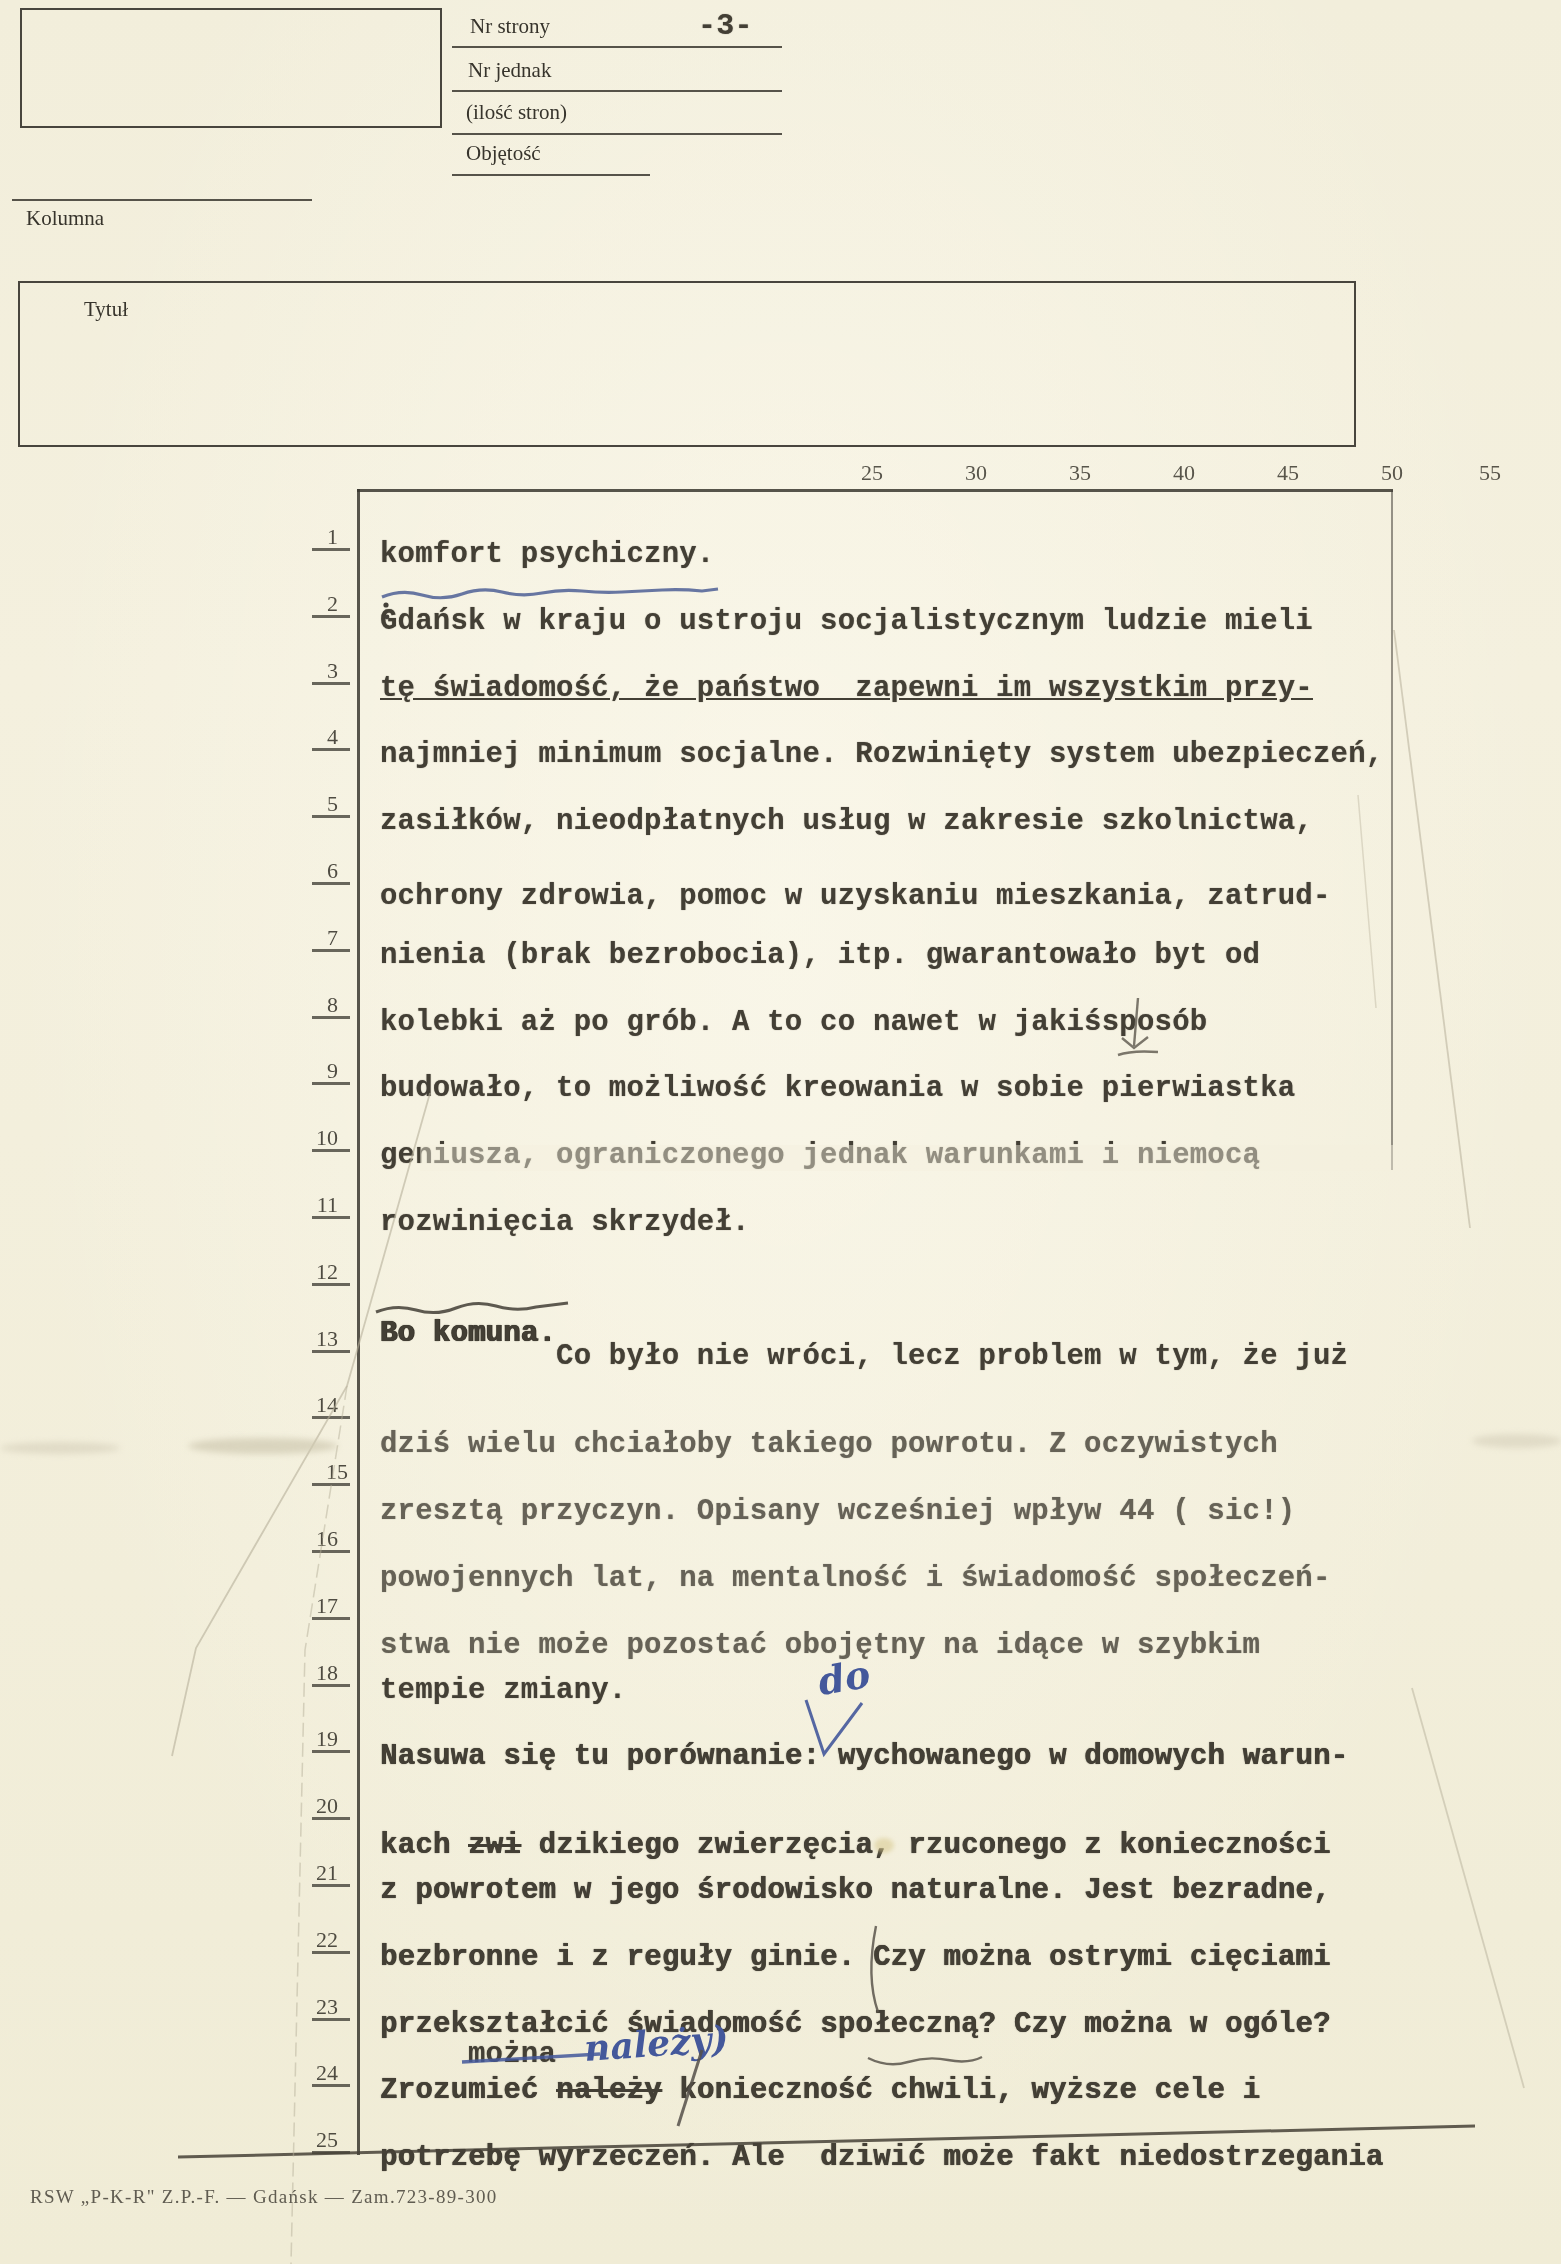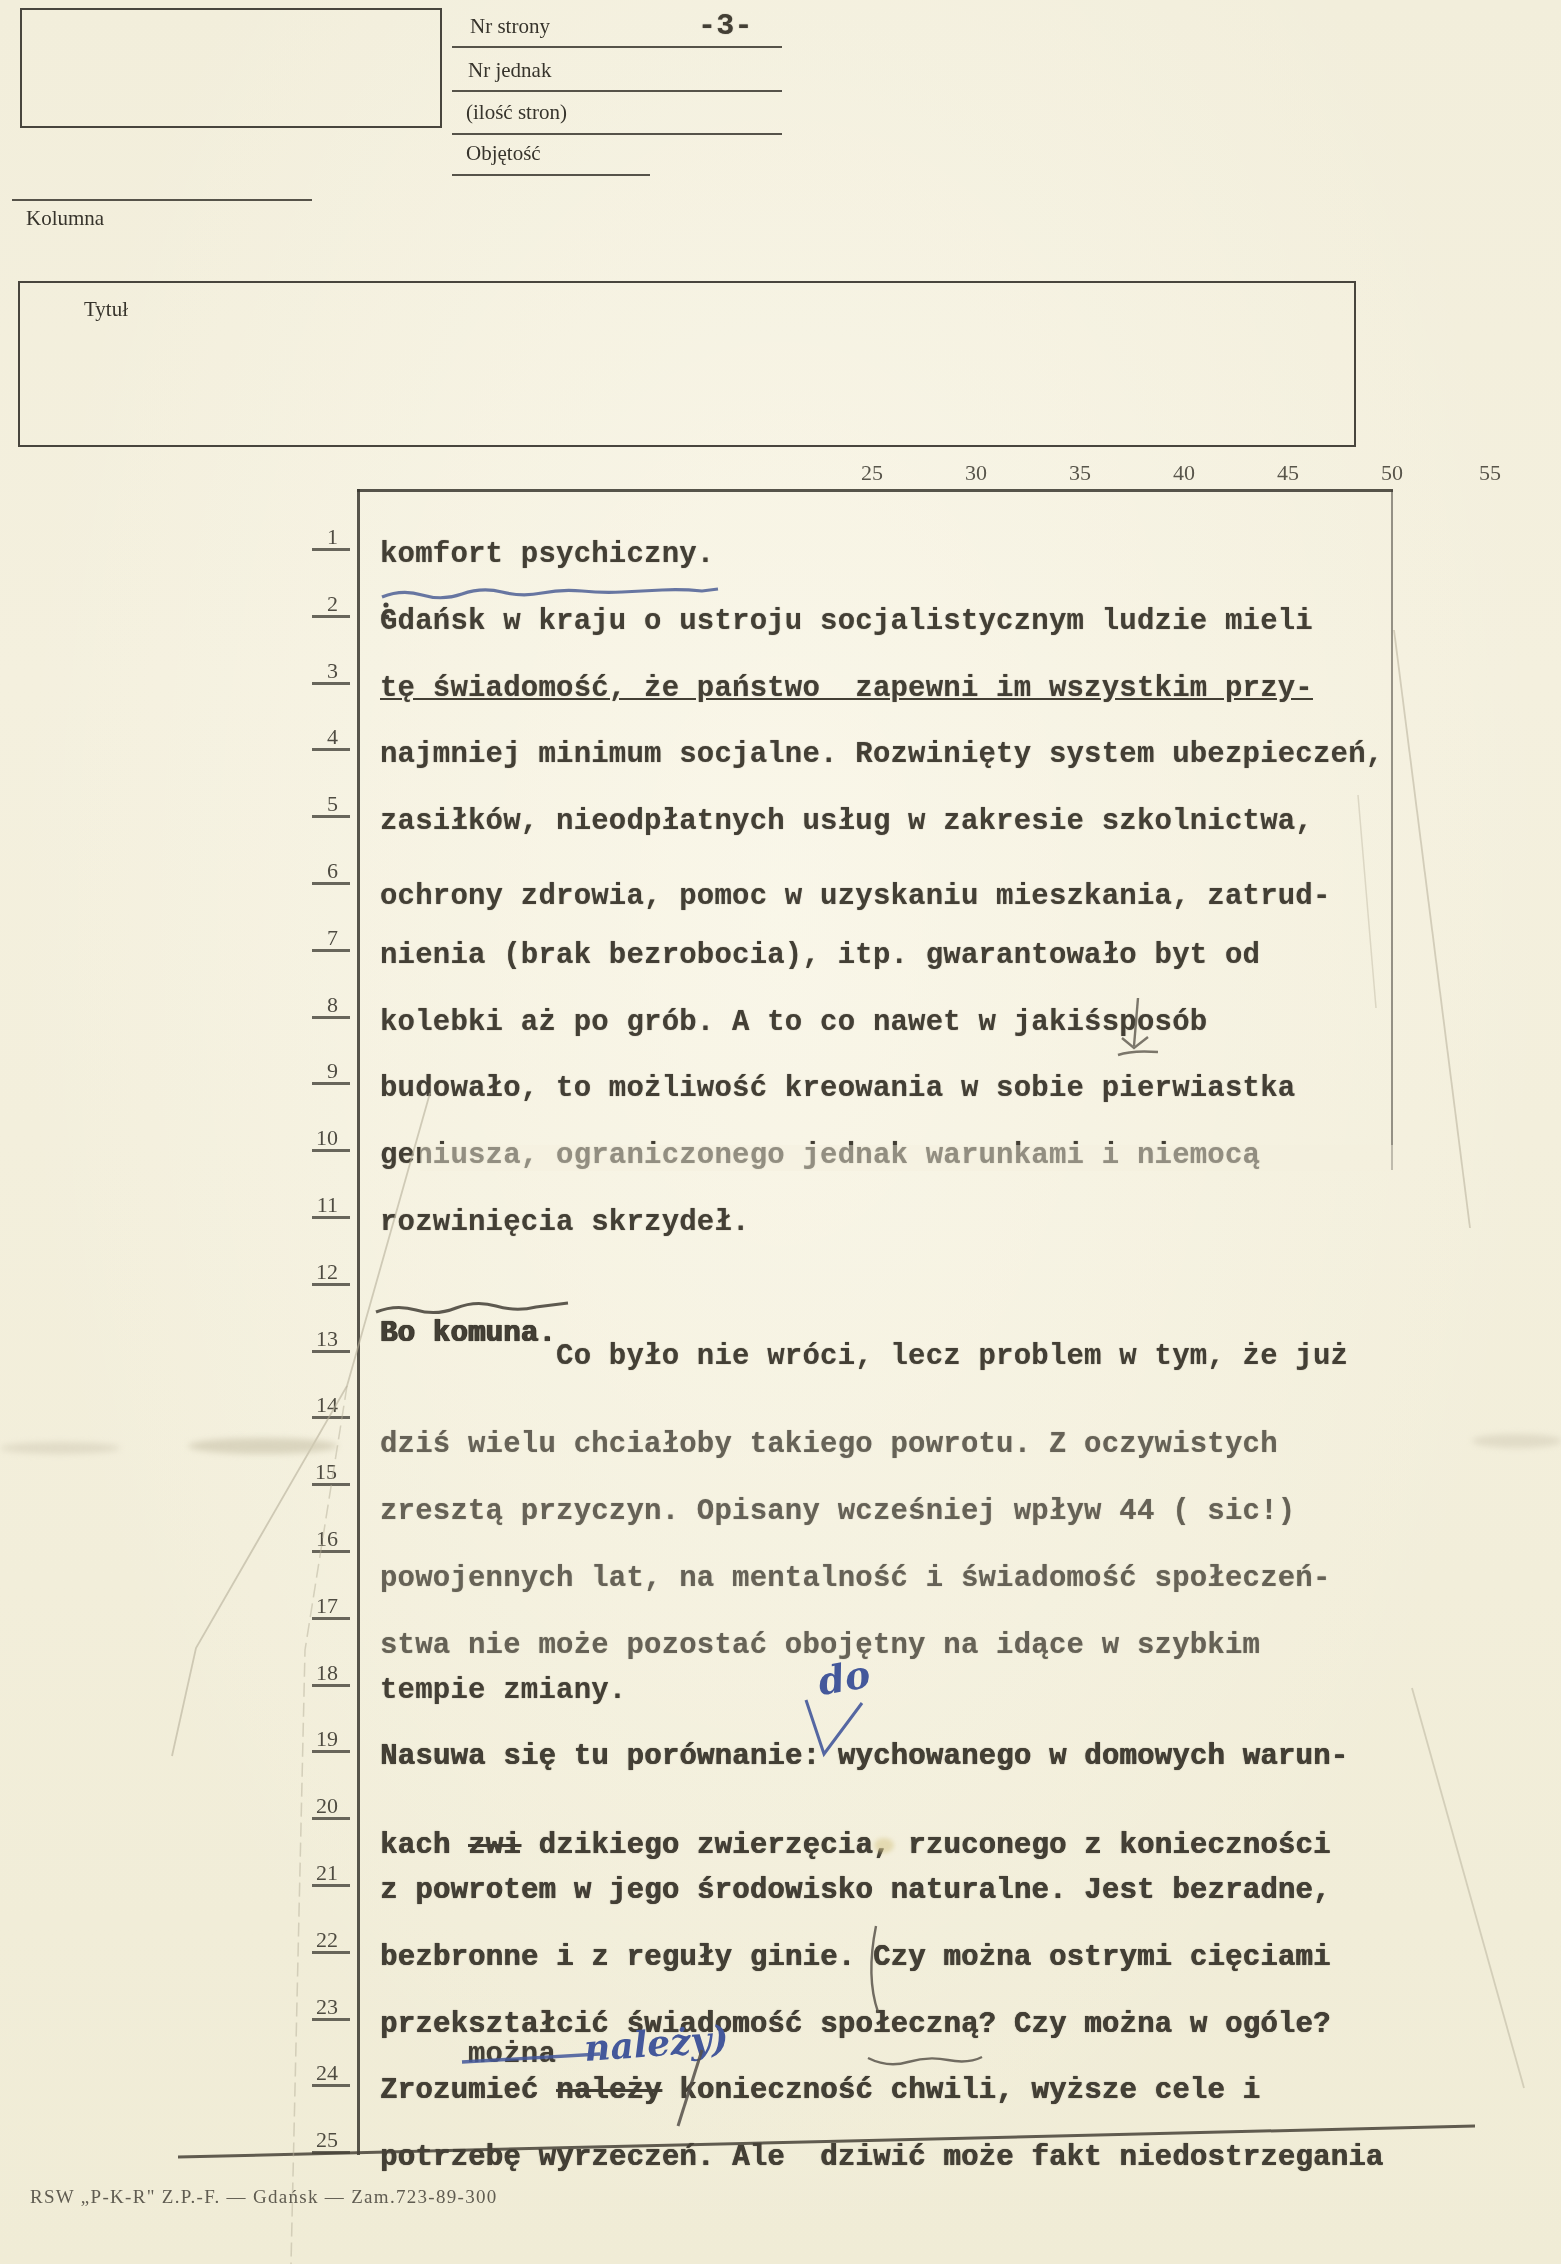--- a/index.html
+++ b/index.html
@@ -94,21 +94,21 @@
       <div class="gnum" style="left: 300px; top: 1125.2px;">10</div>
       <div class="gdash" style="left: 312px; top: 1149.2px; width: 38px;"></div>
       <div class="gnum" style="left: 300px; top: 1192px;">11</div>
       <div class="gdash" style="left: 312px; top: 1216px; width: 38px;"></div>
       <div class="gnum" style="left: 300px; top: 1258.8px;">12</div>
       <div class="gdash" style="left: 312px; top: 1282.8px; width: 38px;"></div>
       <div class="gnum" style="left: 300px; top: 1325.6px;">13</div>
       <div class="gdash" style="left: 312px; top: 1349.6px; width: 38px;"></div>
       <div class="gnum" style="left: 300px; top: 1392.4px;">14</div>
       <div class="gdash" style="left: 312px; top: 1416.4px; width: 38px;"></div>
-      <div class="gnum" style="left: 299px; top: 1459.2px;">15</div>
+      <div class="gnum" style="left: 310px; top: 1459.2px;">15</div>
       <div class="gdash" style="left: 312px; top: 1483.2px; width: 38px;"></div>
       <div class="gnum" style="left: 300px; top: 1526px;">16</div>
       <div class="gdash" style="left: 312px; top: 1550px; width: 38px;"></div>
       <div class="gnum" style="left: 300px; top: 1592.8px;">17</div>
       <div class="gdash" style="left: 312px; top: 1616.8px; width: 38px;"></div>
       <div class="gnum" style="left: 300px; top: 1659.6px;">18</div>
       <div class="gdash" style="left: 312px; top: 1683.6px; width: 38px;"></div>
       <div class="gnum" style="left: 300px; top: 1726.4px;">19</div>
       <div class="gdash" style="left: 312px; top: 1750.4px; width: 38px;"></div>
       <div class="gnum" style="left: 300px; top: 1793.2px;">20</div>

